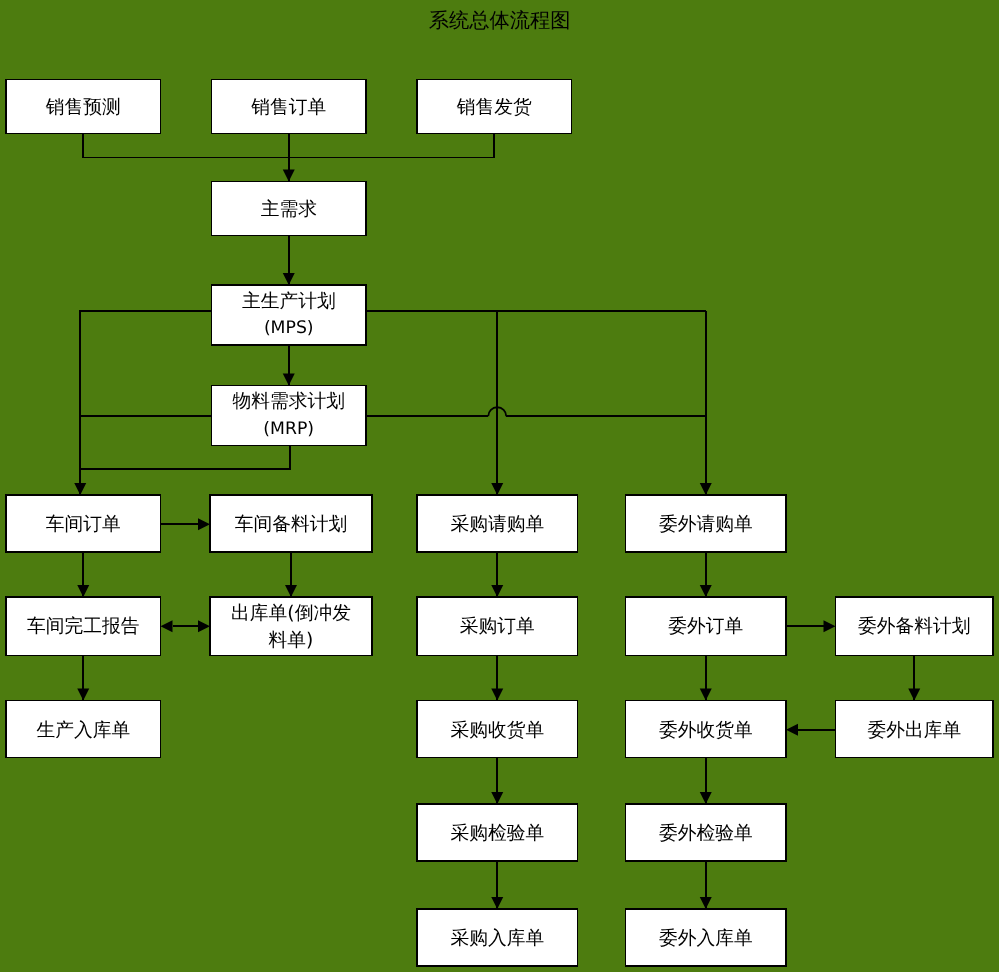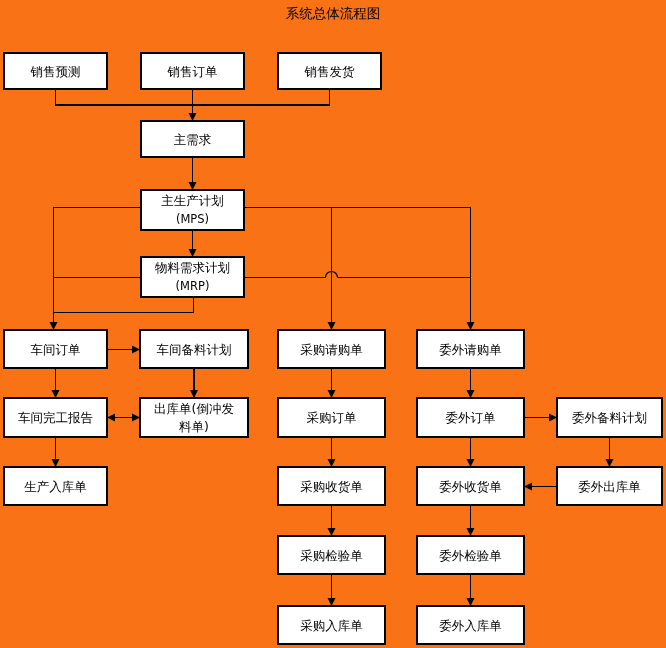--- a/index.html
+++ b/index.html
@@ -10,21 +10,21 @@
   body {
     width: 666px;
     height: 648px;
     font-family: "DejaVu Sans", "Liberation Sans", sans-serif;
     overflow: hidden;
   }
   #diagram-root {
     position: relative;
     width: 666px;
     height: 648px;
-    background: #f97316;
+    background: #4d7c0f;
   }
   svg.flow-svg {
     position: absolute;
     left: 0;
     top: 0;
     width: 666px;
     height: 648px;
     display: block;
   }
   .node-rect {

